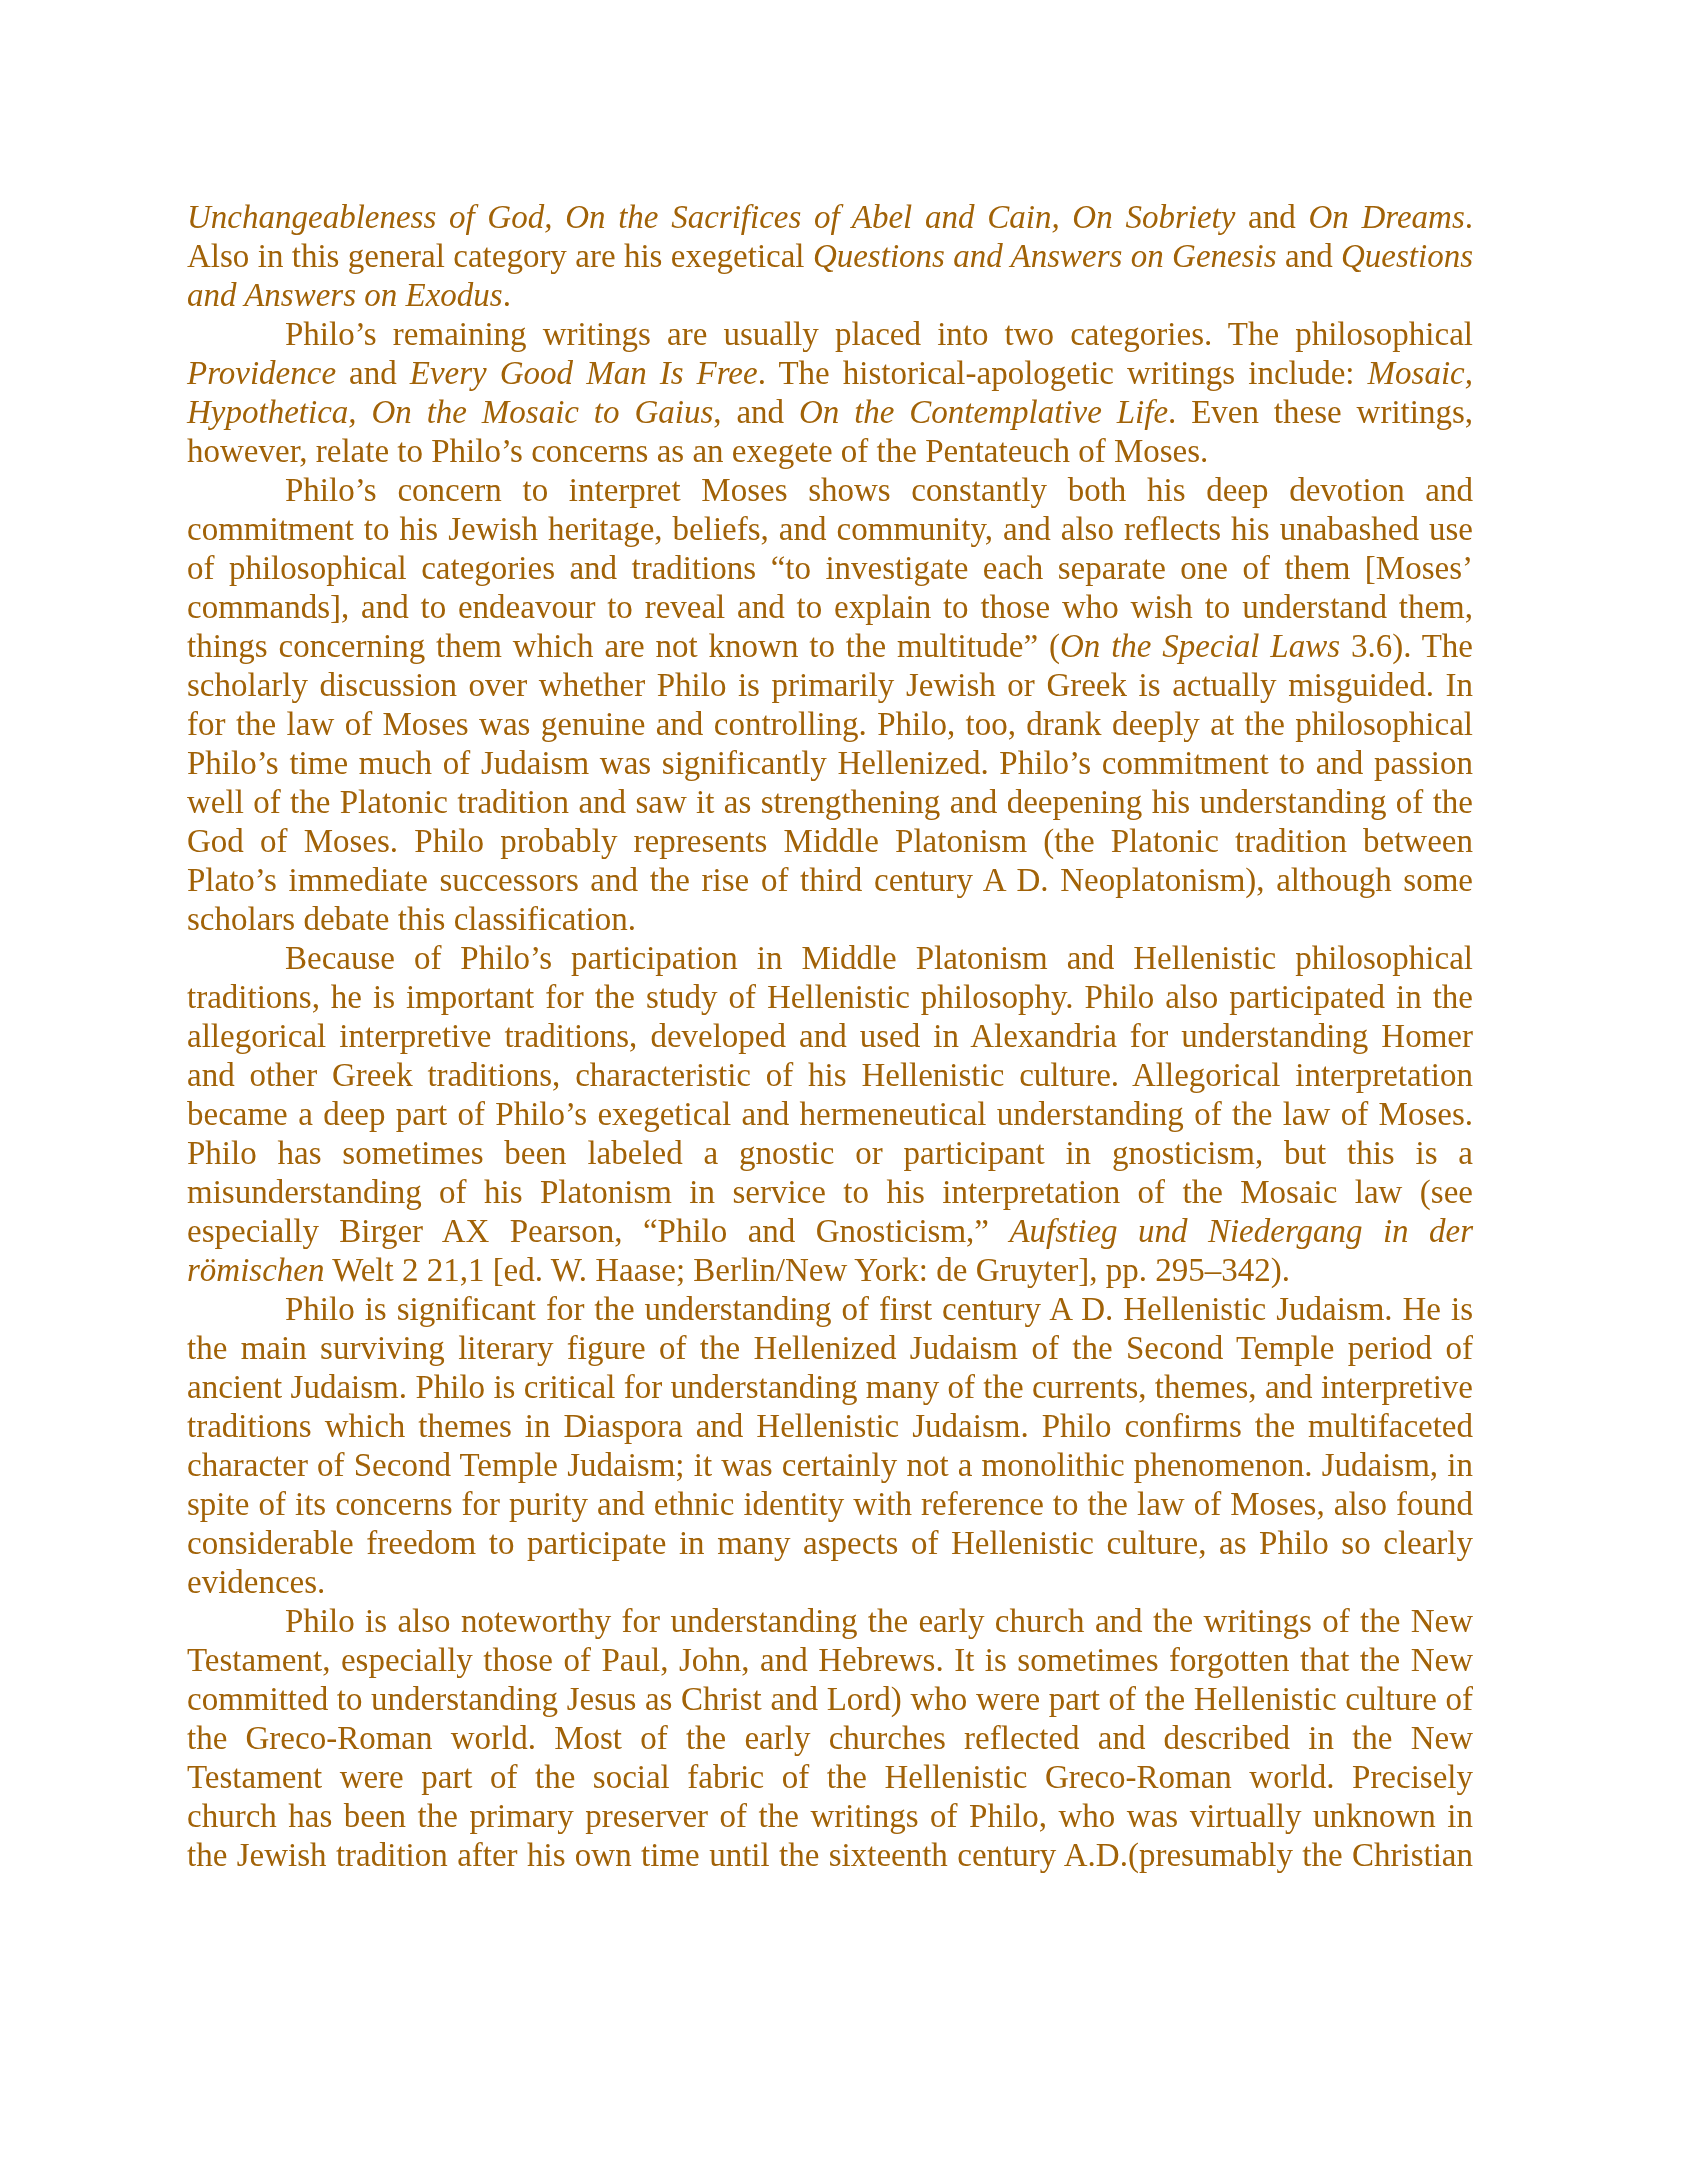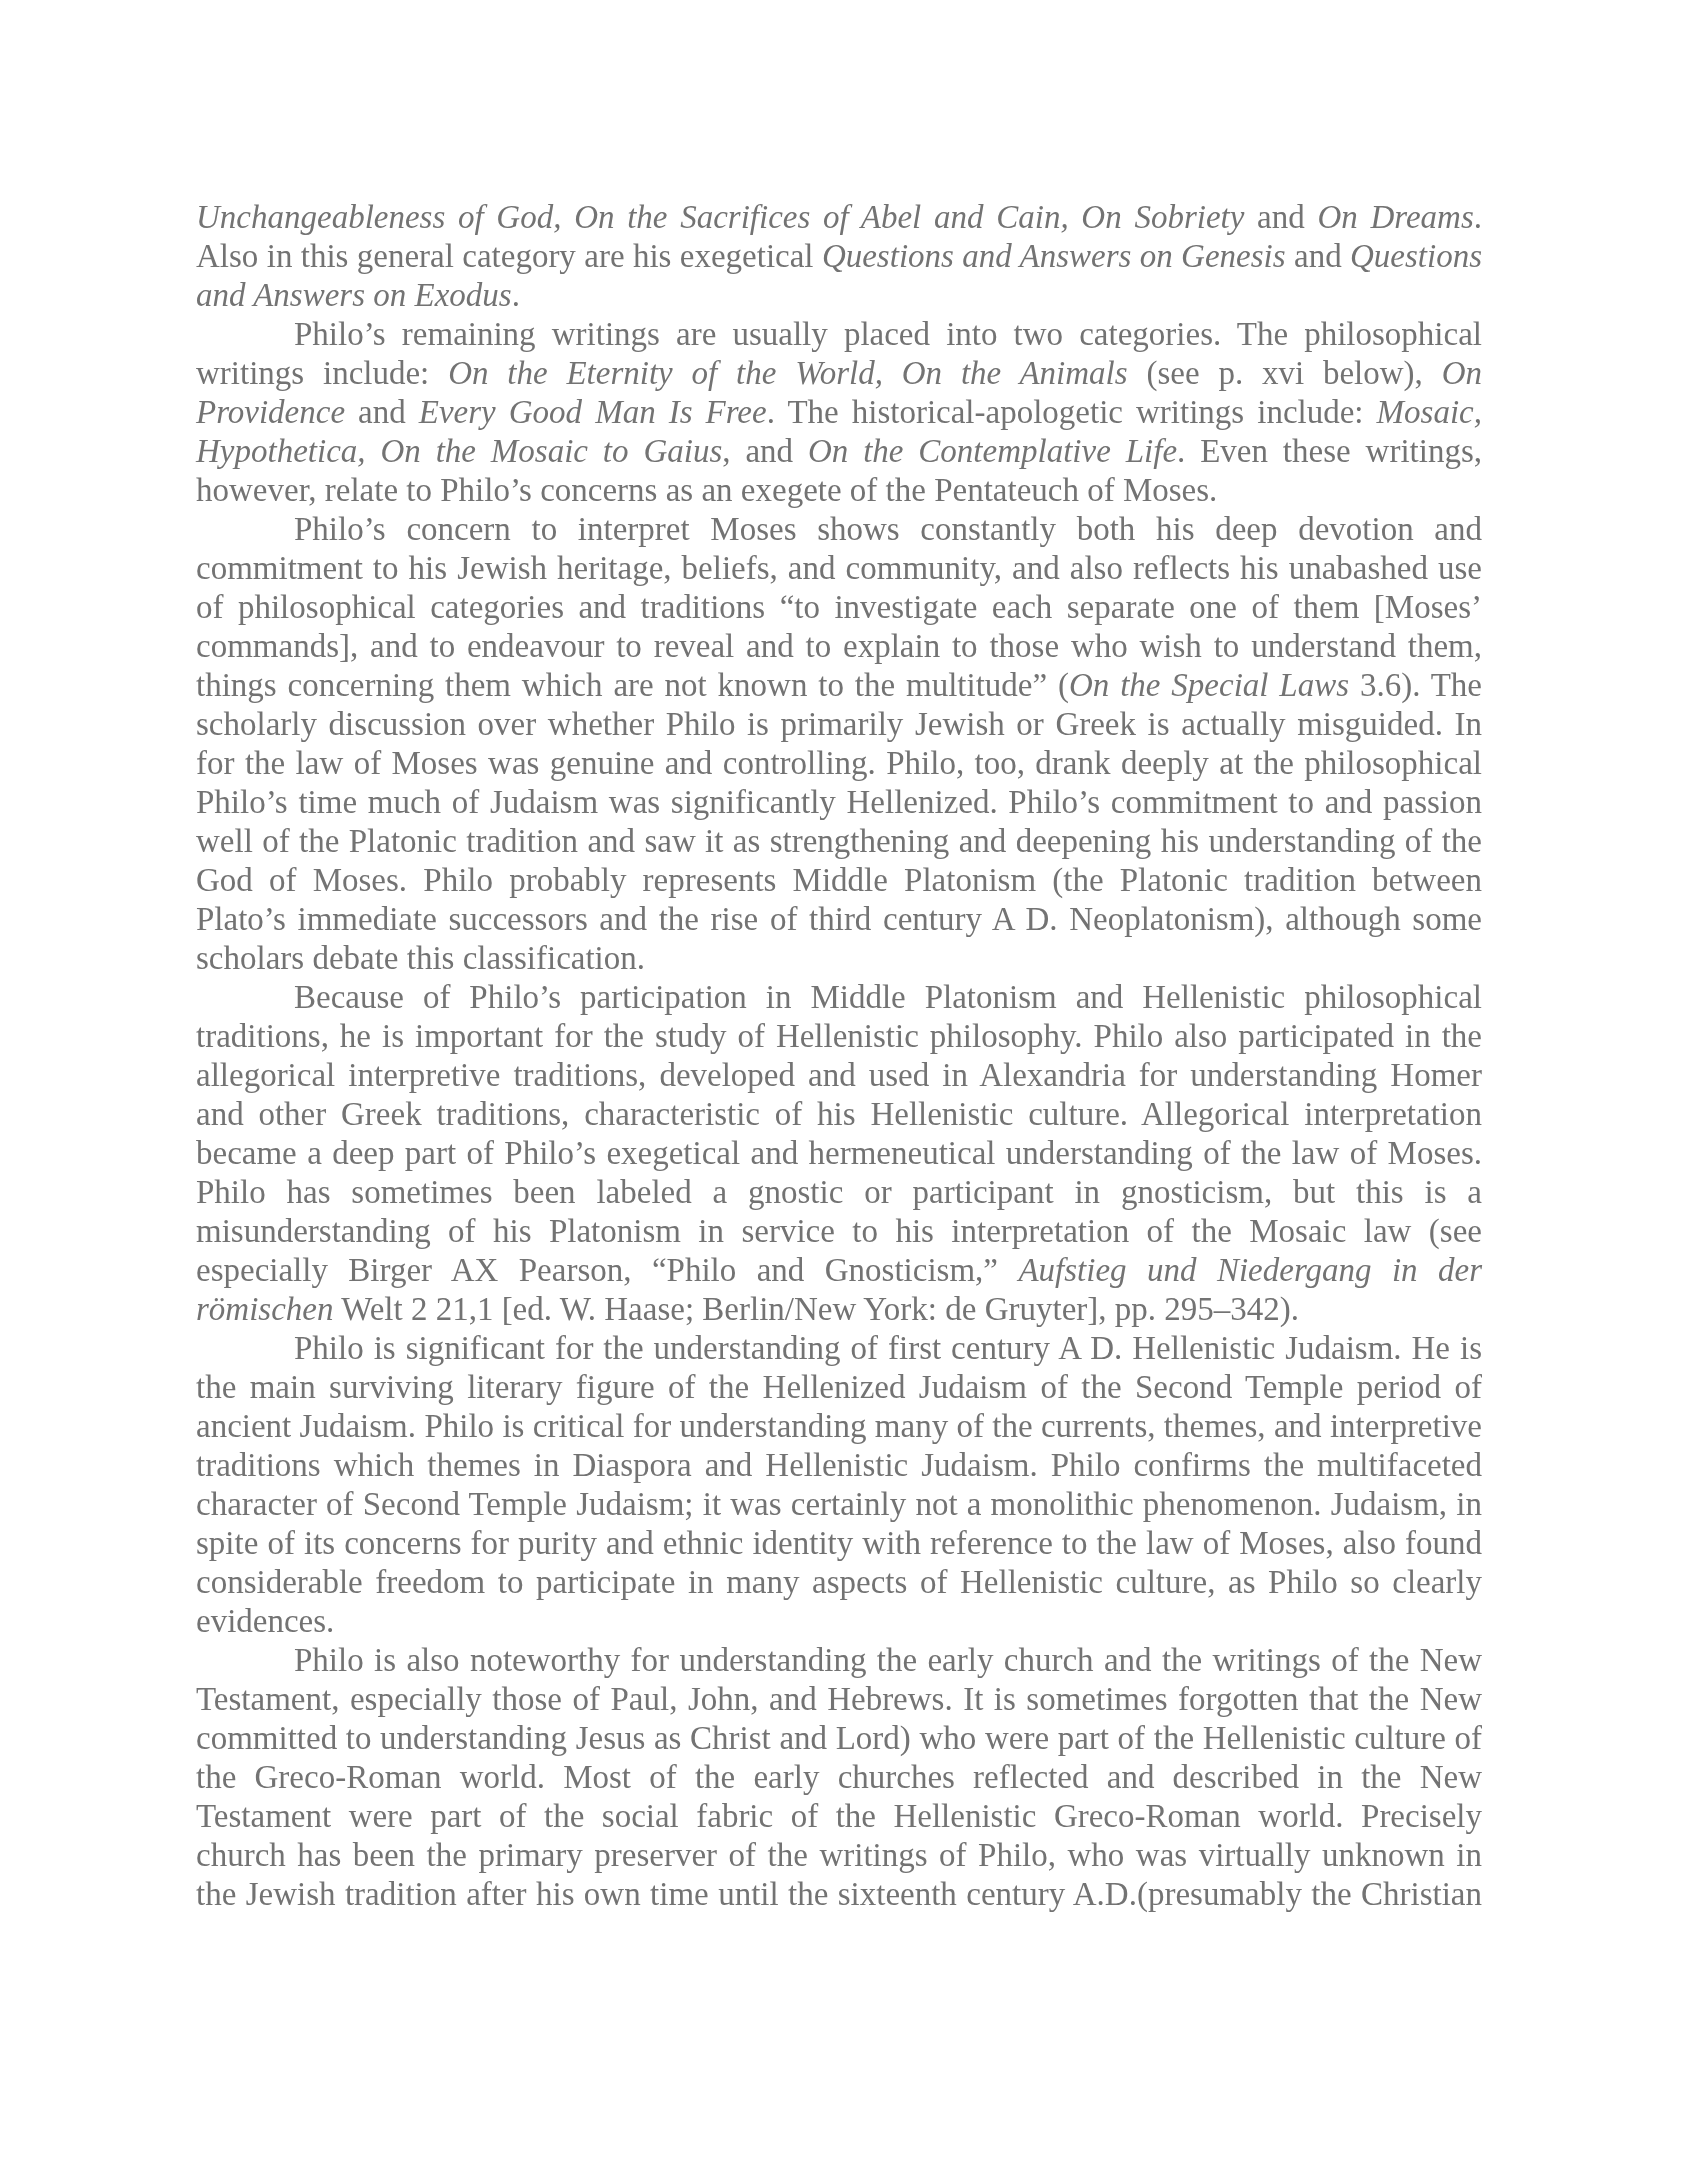--- a/index.html
+++ b/index.html
@@ -16,27 +16,27 @@
   .page {
     position: absolute;
     left: 0;
     top: 0;
     width: 1687px;
     height: 2183px;
     background: #ffffff;
   }
   .text-block {
     position: absolute;
-    left: 196px;
+    left: 187px;
     top: 198px;
     width: 1286px;
     font-family: "Liberation Serif", "DejaVu Serif", serif;
     font-size: 33px;
     line-height: 39px;
-    color: #737373;
+    color: #a16207;
   }
   .line {
     display: block;
     height: 39px;
     white-space: nowrap;
     text-align: justify;
     text-align-last: justify;
     overflow: visible;
   }
   .line.last {
@@ -52,21 +52,20 @@
 </style>
 </head>
 <body>
 
 <div class="page">
   <div class="text-block" id="text-block">
       <div class="line"><span class="i">Unchangeableness of God, On the Sacrifices of Abel and Cain, On Sobriety</span><span> and </span><span class="i">On Dreams</span><span>.</span></div>
       <div class="line"><span>Also in this general category are his exegetical </span><span class="i">Questions and Answers on Genesis</span><span> and </span><span class="i">Questions</span></div>
       <div class="line last"><span class="i">and Answers on Exodus</span><span>.</span></div>
       <div class="line indent"><span>Philo’s remaining writings are usually placed into two categories. The philosophical</span></div>
-      <div class="line"><span>writings include: </span><span class="i">On the Eternity of the World, On the Animals</span><span> (see p. xvi below), </span><span class="i">On</span></div>
       <div class="line"><span class="i">Providence</span><span> and </span><span class="i">Every Good Man Is Free</span><span>. The historical-apologetic writings include: </span><span class="i">Mosaic,</span></div>
       <div class="line"><span class="i">Hypothetica, On the Mosaic to Gaius</span><span>, and </span><span class="i">On the Contemplative Life</span><span>. Even these writings,</span></div>
       <div class="line last"><span>however, relate to Philo’s concerns as an exegete of the Pentateuch of Moses.</span></div>
       <div class="line indent"><span>Philo’s concern to interpret Moses shows constantly both his deep devotion and</span></div>
       <div class="line"><span>commitment to his Jewish heritage, beliefs, and community, and also reflects his unabashed use</span></div>
       <div class="line"><span>of philosophical categories and traditions “to investigate each separate one of them [Moses’</span></div>
       <div class="line"><span>commands], and to endeavour to reveal and to explain to those who wish to understand them,</span></div>
       <div class="line"><span>things concerning them which are not known to the multitude” (</span><span class="i">On the Special Laws</span><span> 3.6). The</span></div>
       <div class="line"><span>scholarly discussion over whether Philo is primarily Jewish or Greek is actually misguided. In</span></div>
       <div class="line"><span>for the law of Moses was genuine and controlling. Philo, too, drank deeply at the philosophical</span></div>

